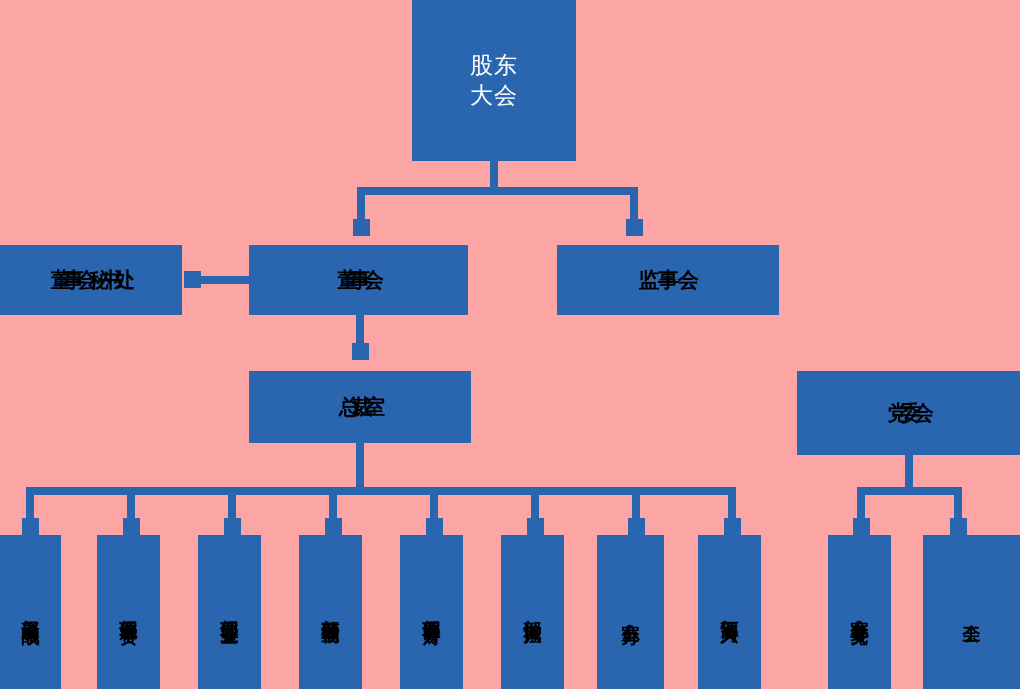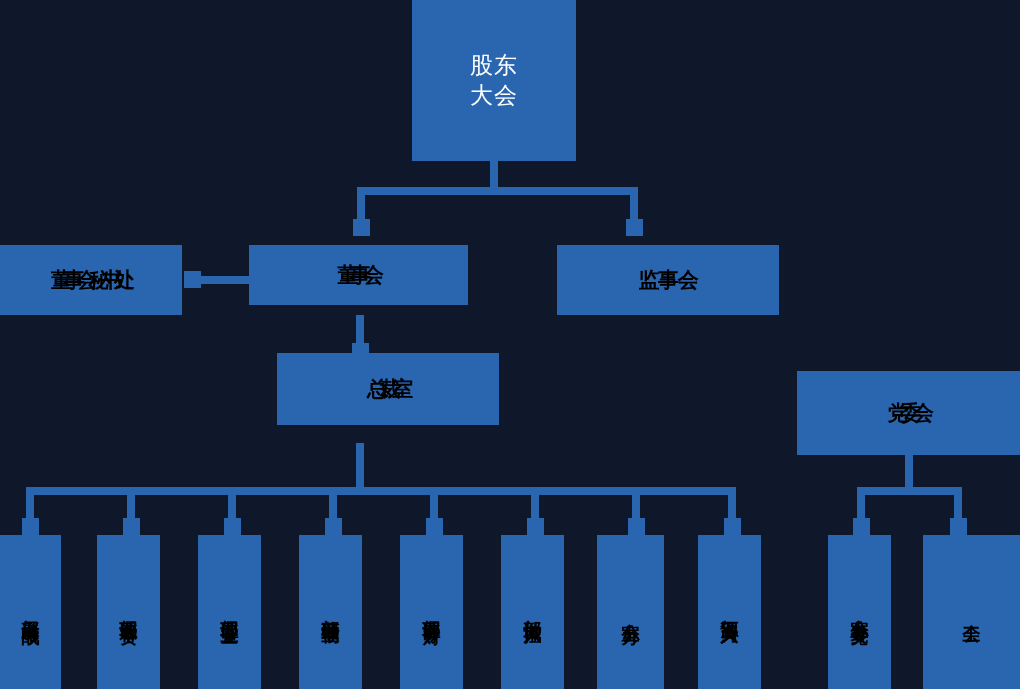--- a/index.html
+++ b/index.html
@@ -8,21 +8,21 @@
     padding: 0;
     background: #ffffff;
   }
   body {
     font-family: "DejaVu Sans", "Liberation Sans", sans-serif;
   }
   #chart-root {
     position: relative;
     width: 1020px;
     height: 689px;
-    background: #0f172a;
+    background: #fca5a5;
     overflow: hidden;
   }
   
   .node {
     position: absolute;
     background: #2a65b0;
     display: flex;
     align-items: center;
     justify-content: center;
     box-sizing: border-box;
@@ -99,32 +99,32 @@
   <div class="nub" style="left:353px; top:219px; width:17px; height:17px;"></div>
   <div class="nub" style="left:626px; top:219px; width:17px; height:17px;"></div>
 
   <div class="node" style="left:0px; top:245px; width:182px; height:70px;">
     <span class="node-label label-h">董事会秘书处</span>
   </div>
 
   <div class="conn" style="left:200px; top:276px; width:50px; height:8px;"></div>
   <div class="nub" style="left:184px; top:271px; width:17px; height:17px;"></div>
 
-  <div class="node" style="left:249px; top:245px; width:219px; height:60px;">
+  <div class="node" style="left:249px; top:245px; width:219px; height:70px;">
     <span class="node-label label-h">董事会</span>
   </div>
 
   <div class="node" style="left:517px; top:245px; width:222px; height:70px;margin-left:40px;">
     <span class="node-label label-h wide">监事会</span>
   </div>
 
   <div class="conn" style="left:356px; top:315px; width:8px; height:28px;"></div>
   <div class="nub" style="left:352px; top:343px; width:17px; height:17px;"></div>
 
-  <div class="node" style="left:249px; top:353px; width:222px; height:72px;margin-left:28px;">
+  <div class="node" style="left:249px; top:371px; width:222px; height:72px;">
     <span class="node-label label-h">总裁室</span>
   </div>
 
   <div class="node" style="left:797px; top:371px; width:223px; height:84px;">
     <span class="node-label label-h">党委会</span>
   </div>
 
   <div class="conn" style="left:356px; top:443px; width:8px; height:44px;"></div>
   <div class="conn" style="left:26px; top:487px; width:710px; height:8px;"></div>
 

